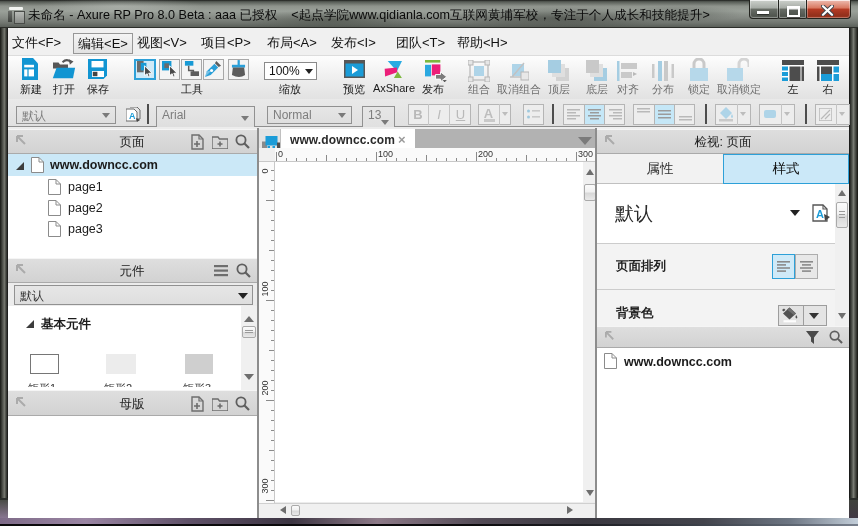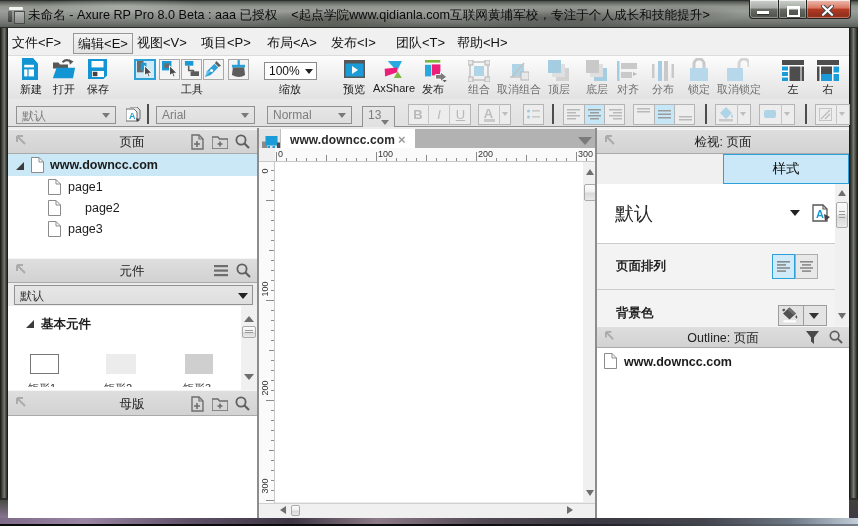--- a/index.html
+++ b/index.html
@@ -275,21 +275,21 @@
     </svg>
   <div class="abs tlab" style="left:816px;width:24px;">右</div>
   <div class="abs combo" style="left:16px;top:106px;width:100px;height:18px;padding:1px 0 0 5px;">默认<span class="ar"></span></div>
   <svg class="abs" style="left:126px;top:107px" width="15" height="16" viewBox="0 0 15 16">
       <path d="M0 2 h8 l3 3 v9 h-11 z" fill="#fff" stroke="#6b6b6b"></path>
       <path d="M4 0 h7 l3 3 v9 h-3" fill="none" stroke="#6b6b6b"></path>
       <text x="3" y="12" font-size="9" fill="#1b9cd8" font-weight="bold" font-family="Liberation Sans">A</text>
       <path d="M10 11 l4 2 l-3 2 z" fill="#444"></path>
     </svg>
   <div class="abs sep2" style="left:147px;"></div>
-  <div class="abs combo" style="left:156px;top:106px;width:99px;height:18px;padding:1px 0 0 5px;">Arial<span class="ar"></span></div>
+  <div class="abs combo" style="left:156px;top:106px;width:99px;height:24px;padding:1px 0 0 5px;">Arial<span class="ar"></span></div>
   <div class="abs combo" style="left:267px;top:106px;width:85px;height:18px;padding:1px 12px 0 5px;">Normal<span class="ar"></span></div>
   <div class="abs combo" style="left:362px;top:106px;width:33px;height:32px;padding:1px 0 0 5px;">13<span class="ar"></span></div>
 
   <div class="abs grpBox" style="left:408px;width:63px;"></div>
   <div class="abs" style="left:408px;top:104px;width:21px;height:21px;border-right:1px solid #c5c5c5;box-sizing:border-box;font-size:13px;font-weight:bold;color:#b9b9b9;text-align:center;line-height:21px;">B</div>
   <div class="abs" style="left:429px;top:104px;width:21px;height:21px;border-right:1px solid #c5c5c5;box-sizing:border-box;font-size:13px;font-style:italic;color:#b9b9b9;text-align:center;line-height:21px;">I</div>
   <div class="abs" style="left:450px;top:104px;width:21px;height:21px;font-size:13px;color:#b9b9b9;text-align:center;line-height:21px;text-decoration:underline;">U</div>
 
   <div class="abs grpBox" style="left:478px;width:33px;"></div>
   <div class="abs" style="left:478px;top:104px;width:22px;height:21px;border-right:1px solid #c5c5c5;box-sizing:border-box;font-size:13px;font-weight:bold;color:#bdbdbd;text-align:center;line-height:20px;">A</div>
@@ -411,21 +411,21 @@
   <div class="abs treeTxt" style="left:50px;top:158px;font-weight:bold;">www.downcc.com</div>
   <svg class="abs" style="left:48px;top:179px" width="13" height="16" viewBox="0 0 13 16">
       <path d="M0.5 0.5 h7.5 l4.5 4.5 v10.5 h-12 z" fill="#fff" stroke="#8b8b8b"></path>
       <path d="M8 0.5 v4.5 h4.5" fill="none" stroke="#8b8b8b"></path>
     </svg>
   <div class="abs treeTxt" style="left:68px;top:180px;">page1</div>
   <svg class="abs" style="left:48px;top:200px" width="13" height="16" viewBox="0 0 13 16">
       <path d="M0.5 0.5 h7.5 l4.5 4.5 v10.5 h-12 z" fill="#fff" stroke="#8b8b8b"></path>
       <path d="M8 0.5 v4.5 h4.5" fill="none" stroke="#8b8b8b"></path>
     </svg>
-  <div class="abs treeTxt" style="left:68px;top:201px;margin-left:17px;">page2</div>
+  <div class="abs treeTxt" style="left:68px;top:201px;">page2</div>
   <svg class="abs" style="left:48px;top:221px" width="13" height="16" viewBox="0 0 13 16">
       <path d="M0.5 0.5 h7.5 l4.5 4.5 v10.5 h-12 z" fill="#fff" stroke="#8b8b8b"></path>
       <path d="M8 0.5 v4.5 h4.5" fill="none" stroke="#8b8b8b"></path>
     </svg>
   <div class="abs treeTxt" style="left:68px;top:222px;">page3</div>
 
   <div class="abs phead" style="left:8px;top:258px;width:249px;height:25px;"></div>
   <svg class="abs" style="left:16px;top:264px" width="12" height="12" viewBox="0 0 12 12">
       <path d="M1 1 L9 9 M1 1 L1 7 M1 1 L7 1" stroke="#ababab" stroke-width="2" fill="none"></path>
     </svg>
@@ -590,20 +590,21 @@
   <div class="abs arr" style="left:567px;top:506px;border-top:4.5px solid transparent;border-bottom:4.5px solid transparent;border-left:6px solid #6e6e6e;"></div>
   <div class="abs" style="left:257px;top:128px;width:2px;height:390px;background:#8d8d8d;"></div>
   <div class="abs" style="left:595px;top:128px;width:2px;height:390px;background:#8d8d8d;"></div>
 
   <div class="abs" id="rpanel"></div>
   <div class="abs phead" style="left:597px;top:129px;width:252px;height:25px;"></div>
   <svg class="abs" style="left:605px;top:135px" width="12" height="12" viewBox="0 0 12 12">
       <path d="M1 1 L9 9 M1 1 L1 7 M1 1 L7 1" stroke="#ababab" stroke-width="2" fill="none"></path>
     </svg>
   <div class="abs ptitle" style="left:691px;top:134px;width:64px;">检视: 页面</div>
+  <div class="abs" id="tabProp">属性</div>
   <div class="abs" id="tabStyle">样式</div>
 
   <div class="abs" id="styleWhite"></div>
   <div class="abs" style="left:615px;top:201px;font-size:19px;color:#2a2a2a;">默认</div>
   <div class="abs arr" style="left:790px;top:210px;border-left:5px solid transparent;border-right:5px solid transparent;border-top:6px solid #222;"></div>
   <svg class="abs" style="left:812px;top:202px" width="20" height="21" viewBox="0 0 20 21">
       <path d="M1 3 h10 l4 4 v12 h-14 z" fill="#fff" stroke="#555" stroke-width="1.3"></path>
       <path d="M11 3 v4 h4" fill="none" stroke="#555" stroke-width="1.1"></path>
       <text x="4" y="16" font-size="11" font-weight="bold" fill="#1b9cd8" font-family="Liberation Sans">A</text>
       <path d="M12 12 l6 3 l-5 4 z" fill="#444"></path>
@@ -648,21 +649,20 @@
       <path d="M0 3 L2 1.5 L3.5 3 L1.5 4.5 Z" fill="#4f4f4f"></path>
       <path d="M14.2 8 q2 2.6 0.4 3.6 q-2 -.8 -0.4 -3.6" fill="#4f4f4f"></path>
       <rect x="1.5" y="13.2" width="12.5" height="2.2" fill="#fdfdfd"></rect>
     </svg>
   <div class="abs arr" style="left:809px;top:313px;border-left:5px solid transparent;border-right:5px solid transparent;border-top:6px solid #333;"></div>
 
   <div class="abs phead" id="outHead"></div>
   <svg class="abs" style="left:605px;top:331px" width="11" height="11" viewBox="0 0 12 12">
       <path d="M1 1 L9 9 M1 1 L1 7 M1 1 L7 1" stroke="#ababab" stroke-width="2" fill="none"></path>
     </svg>
-  <div class="abs" style="left:663px;top:330px;width:120px;text-align:center;font-size:12.5px;color:#222;">Outline: 页面</div>
   <svg class="abs" style="left:806px;top:331px" width="13" height="13" viewBox="0 0 13 13">
       <path d="M0 0 h13 l-5 6.5 v6.5 l-3 -2.5 v-4 z" fill="#4a4a4a"></path>
     </svg>
   <svg class="abs" style="left:829px;top:330px" width="14" height="14" viewBox="0 0 15 15">
       <circle cx="6" cy="6" r="4.6" fill="none" stroke="#5f5f5f" stroke-width="1.8"></circle>
       <path d="M9.5 9.5 L14 14" stroke="#5f5f5f" stroke-width="2.2"></path>
     </svg>
   <div class="abs" id="outBody"></div>
   <svg class="abs" style="left:604px;top:353px" width="13" height="16" viewBox="0 0 13 16">
       <path d="M0.5 0.5 h7.5 l4.5 4.5 v10.5 h-12 z" fill="#fff" stroke="#8b8b8b"></path>

